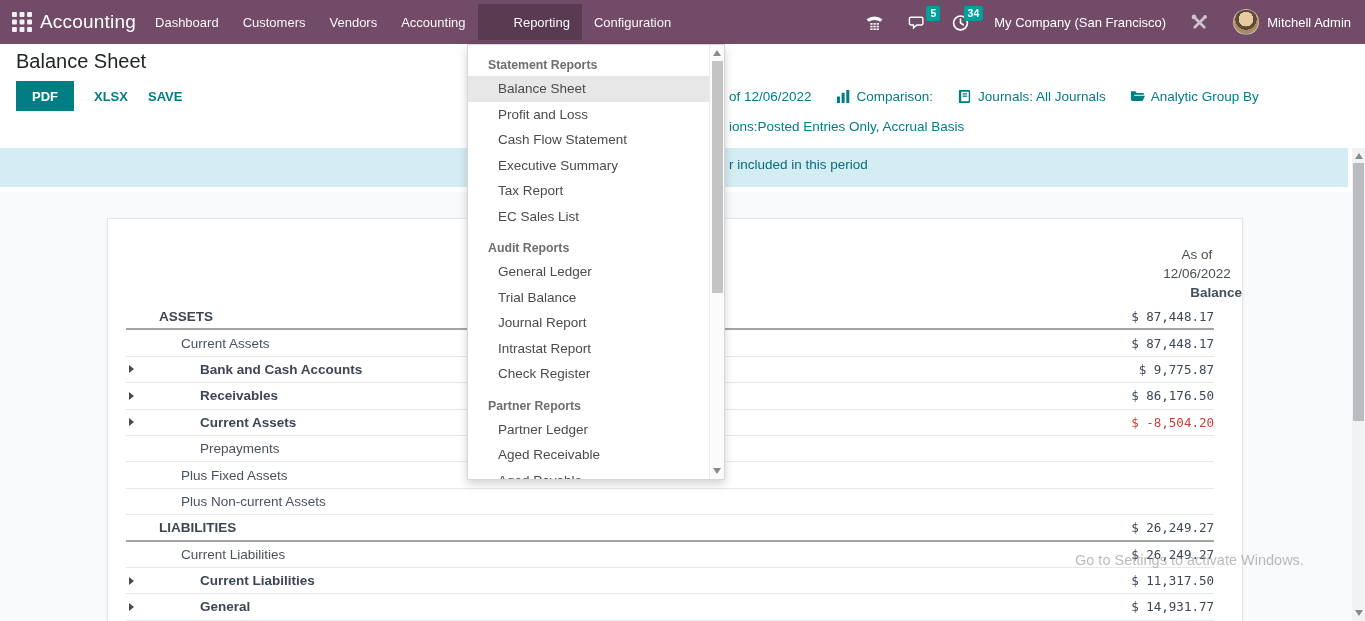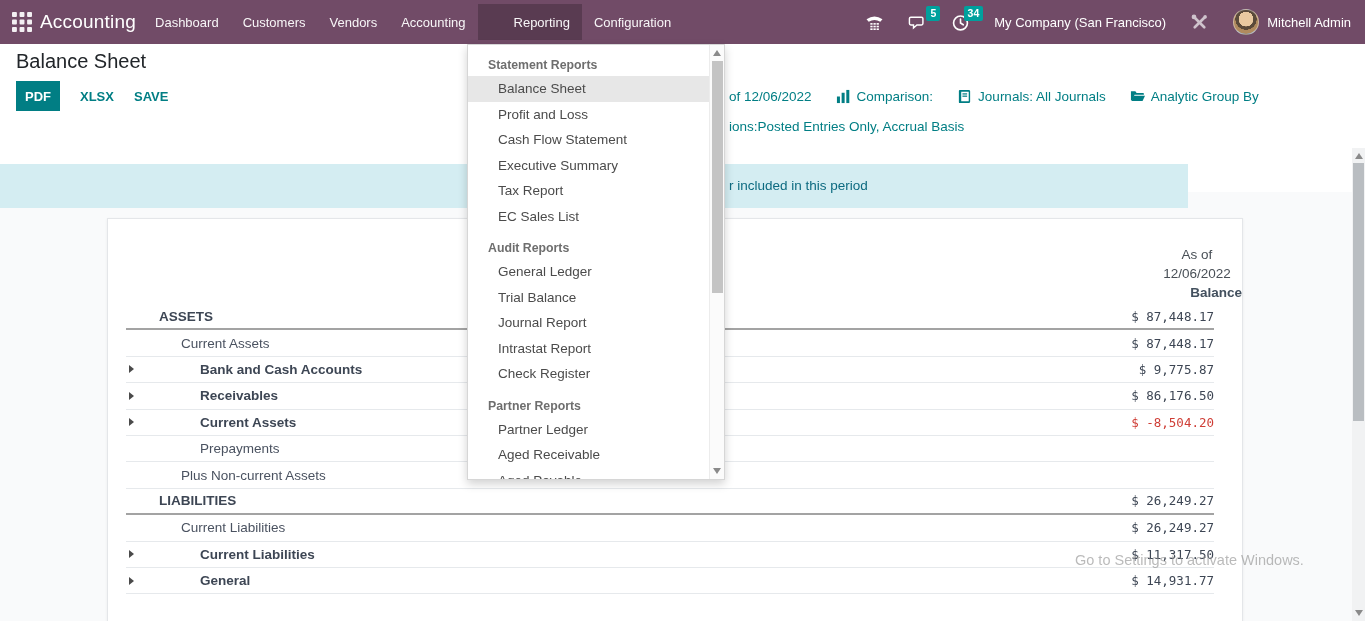--- a/index.html
+++ b/index.html
@@ -23,30 +23,30 @@
   .tray-icon{position:relative;display:inline-flex;width:19px;height:19px;cursor:pointer;}
   .tray-icon svg{width:100%;height:100%;}
   .badge{position:absolute;top:-7px;right:-13px;background:var(--badge-teal);color:#fff;font-size:10.5px;line-height:1;padding:2.5px 4px;border-radius:2px;font-weight:bold;}
   .company,.username{font-size:13px;cursor:pointer;white-space:nowrap;}
   .avatar{width:26px;height:26px;border-radius:50%;background:radial-gradient(circle at 50% 38%,#e9c9a0 0 38%,#5a4a3a 39% 55%,#b08a5e 56% 75%,#8c8f96 76% 100%);border:1px solid rgba(255,255,255,.4);cursor:pointer;margin-right:-16px;}
 
   
   .control-panel{position:absolute;left:0;top:44px;width:1365px;height:104px;background:#fff;z-index:5;}
   .page-title{position:absolute;left:16px;top:6px;font-size:20px;color:#212529;font-weight:400;}
   .btn-row{position:absolute;left:16px;top:37px;display:flex;align-items:center;gap:20px;height:30px;}
-  .btn-primary{background:var(--accent-teal);color:#fff;border:none;font-weight:bold;font-size:13px;height:30px;padding:0 9px;cursor:pointer;font-family:inherit;}
+  .btn-primary{background:var(--accent-teal);color:#fff;border:none;font-weight:bold;font-size:13px;height:30px;padding:0 16px;cursor:pointer;font-family:inherit;}
   .btn-link{background:none;border:none;color:var(--accent-teal);font-weight:bold;font-size:13px;cursor:pointer;font-family:inherit;padding:0;}
   .filters-row{position:absolute;left:729px;top:45px;display:flex;align-items:center;gap:24px;color:var(--accent-teal);font-size:13.5px;}
   .filter{display:flex;align-items:center;gap:6px;cursor:pointer;white-space:nowrap;}
   .ficon{width:15px;height:15px;display:inline-flex;}
   .ficon svg{width:100%;height:100%;fill:var(--accent-teal);}
   .options-row{position:absolute;left:729px;top:75px;color:var(--accent-teal);font-size:13.5px;cursor:pointer;}
 
   
-  .infobar{position:absolute;left:0;top:164px;width:1188px;height:44px;background:var(--infobar-bg);z-index:4;padding-left:44px;}
+  .infobar{position:absolute;left:0;top:143px;width:1348px;height:44px;background:var(--infobar-bg);z-index:4;padding-left:44px;}
   .infobar-text{position:absolute;left:729px;top:0;line-height:44px;color:var(--infobar-text);font-size:13.5px;}
 
   
   .content-bg{position:absolute;left:0;top:192px;width:1352px;height:429px;background:var(--page-bg);}
   .card{position:absolute;left:107px;top:218px;width:1136px;height:412px;background:#fff;border:1px solid #e4e6e9;box-shadow:0 1px 3px rgba(0,0,0,.06);}
   .period-head{position:absolute;right:0;top:26px;width:90px;text-align:center;font-size:13.5px;color:#495057;line-height:19px;}
   .col-head{position:absolute;right:0;top:66px;width:200px;text-align:right;font-weight:bold;font-size:13.5px;color:#43505e;}
   .tbody{position:absolute;left:18px;top:85px;width:1088px;}
   .trow{position:relative;display:flex;align-items:center;height:26.4px;border-bottom:1px solid #e6e9ec;}
   .trow.section{border-bottom:2px solid #a3a3a3;}
@@ -228,20 +228,24 @@
       <div class="trow level2 bold">
         <span class="caret"></span>
         <span class="rlabel">Current Assets</span>
         <span class="rvalue neg">$ -8,504.20</span>
       </div>
       <div class="trow level2">
         <span class="rlabel">Prepayments</span>
         <span class="rvalue"></span>
       </div>
       <div class="trow level1">
+        <span class="rlabel">Plus Fixed Assets</span>
+        <span class="rvalue"></span>
+      </div>
+      <div class="trow level1">
         <span class="rlabel">Plus Non-current Assets</span>
         <span class="rvalue"></span>
       </div>
       <div class="trow level0 section bold">
         <span class="rlabel">LIABILITIES</span>
         <span class="rvalue">$ 26,249.27</span>
       </div>
       <div class="trow level1">
         <span class="rlabel">Current Liabilities</span>
         <span class="rvalue">$ 26,249.27</span>

